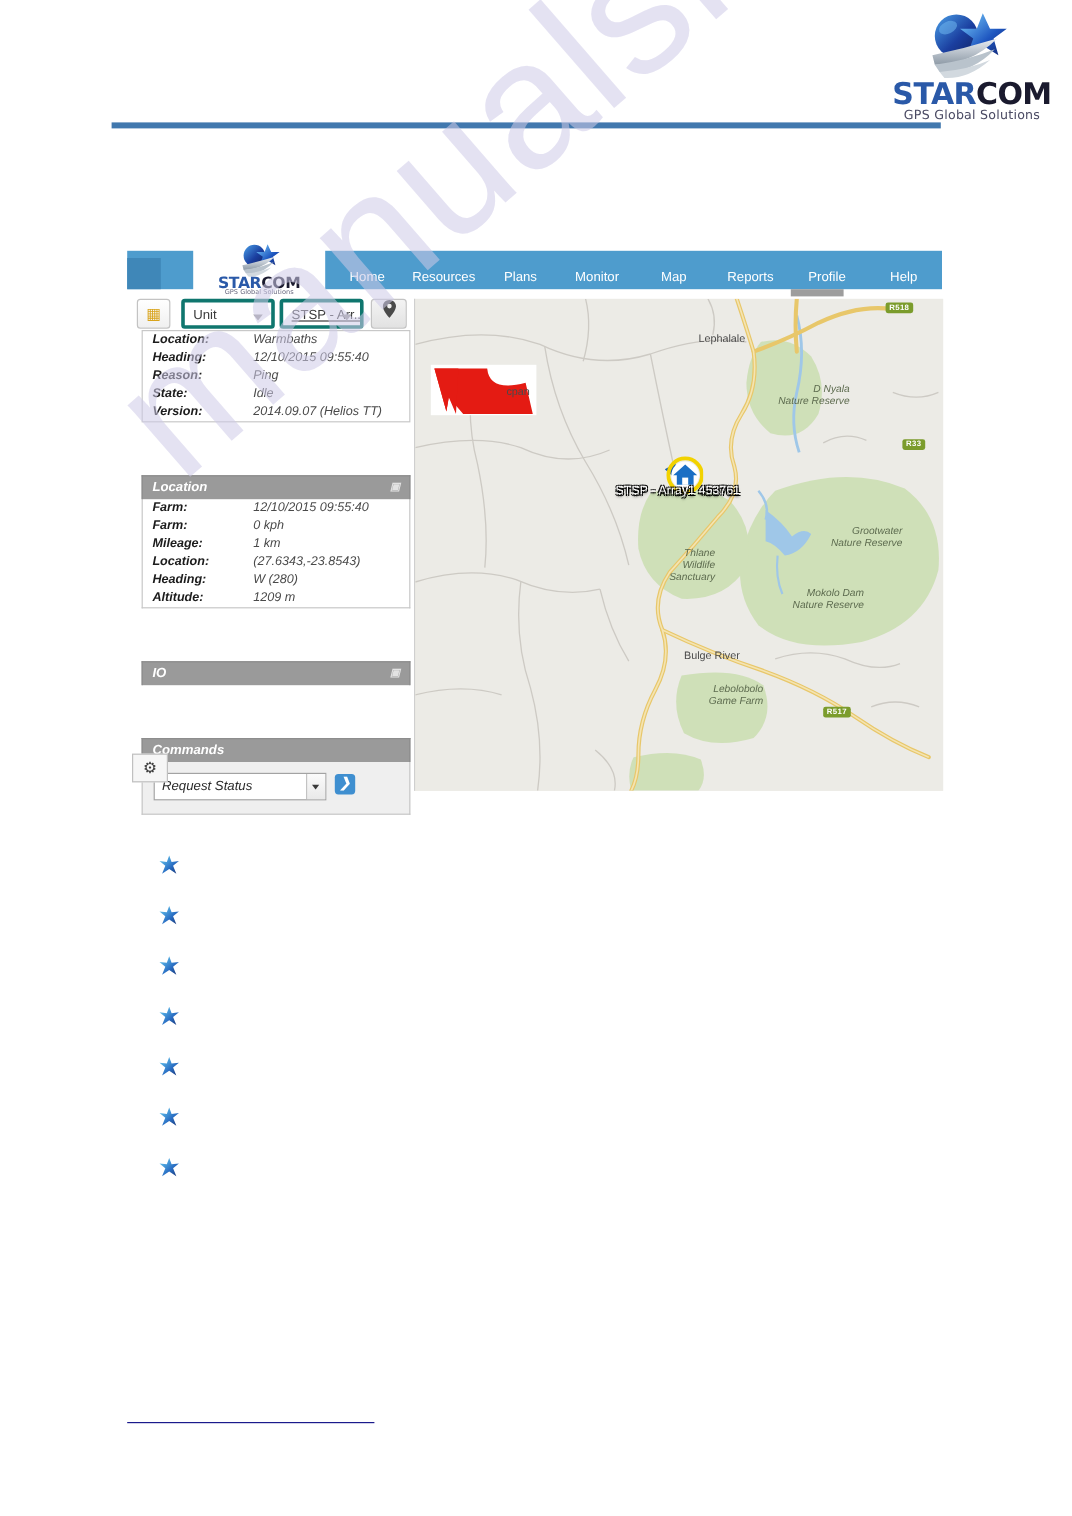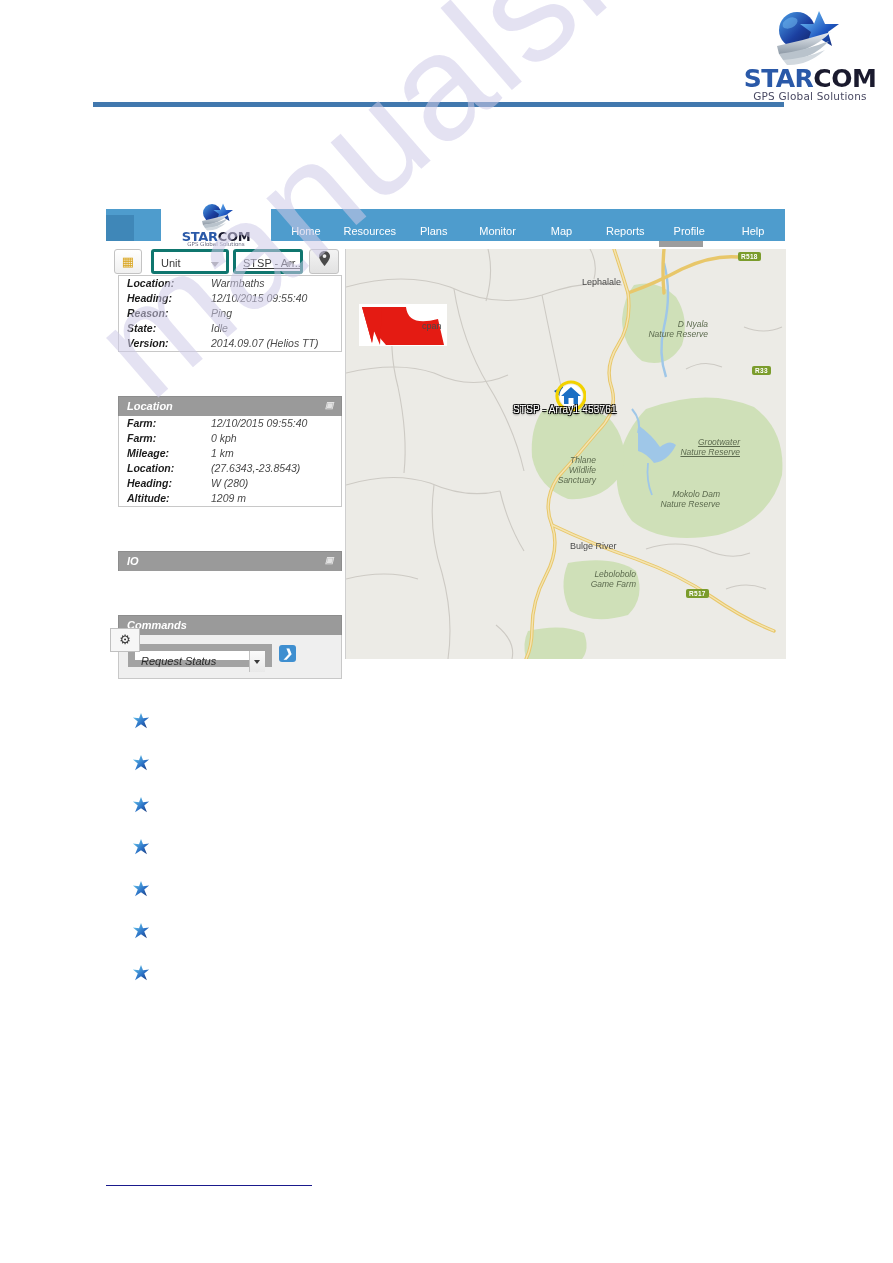--- a/index.html
+++ b/index.html
@@ -262,21 +262,21 @@
     border-top: none;
     height: 44px;
     position: relative;
     box-sizing: border-box;
   }
   .cmd-select {
     position: absolute;
     left: 9px; top: 9px;
     width: 144px; height: 23px;
     background: #ffffff;
-    border: 7px solid #a3a3a3;
+    border: 1px solid #a3a3a3;
     box-sizing: border-box;
     font-size: 11px;
     color: #2a2a2a;
     line-height: 21px;
     padding-left: 6px;
   }
   .cmd-select .dd {
     position: absolute;
     right: 0; top: 0;
     width: 15px; height: 21px;
@@ -620,21 +620,21 @@
 
       <rect x="13" y="55" width="88" height="42" fill="#ffffff"></rect>
       <path d="M16 58 L60 58 Q62 78 92 70 L98 96 L40 96 L28 82 L26 94 Z" fill="#e41b13"></path>
       <path d="M16 58 L36 58 L34 96 L28 82 L26 94 Z" fill="#e41b13"></path>
     </svg>
 
     <div class="map-label town" style="left:236px; top:28px;">Lephalale</div>
     <div class="map-label town" style="left:76px; top:72px;">cpan</div>
     <div class="map-label" style="left:282px; top:70px; width:80px;">D Nyala
 Nature Reserve</div>
-    <div class="map-label" style="left:306px; top:188px; width:88px;text-decoration:underline;">Grootwater
+    <div class="map-label" style="left:318px; top:188px; width:88px;">Grootwater
 Nature Reserve</div>
     <div class="map-label" style="left:192px; top:206px; width:58px;">Thlane
 Wildlife
 Sanctuary</div>
     <div class="map-label" style="left:286px; top:240px; width:88px;">Mokolo Dam
 Nature Reserve</div>
     <div class="map-label town" style="left:224px; top:292px;">Bulge River</div>
     <div class="map-label" style="left:218px; top:320px; width:72px;">Lebolobolo
 Game Farm</div>
 

